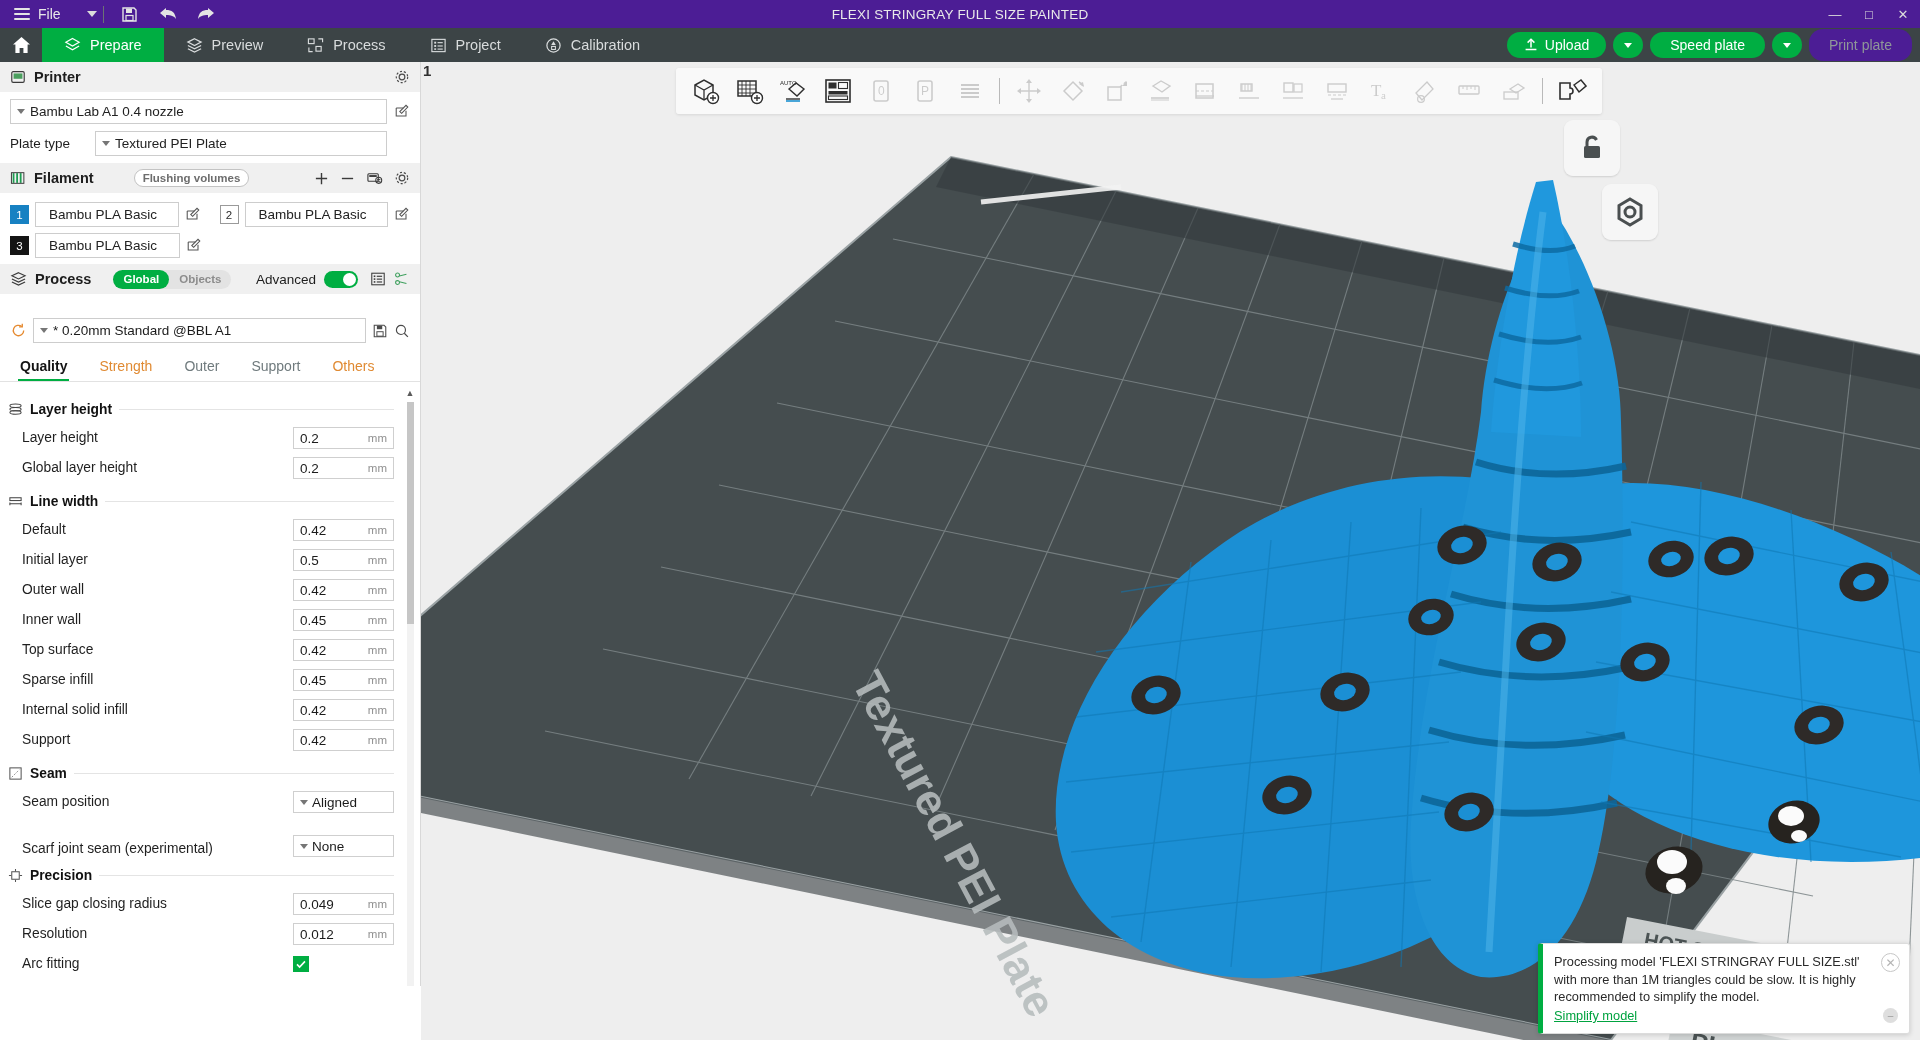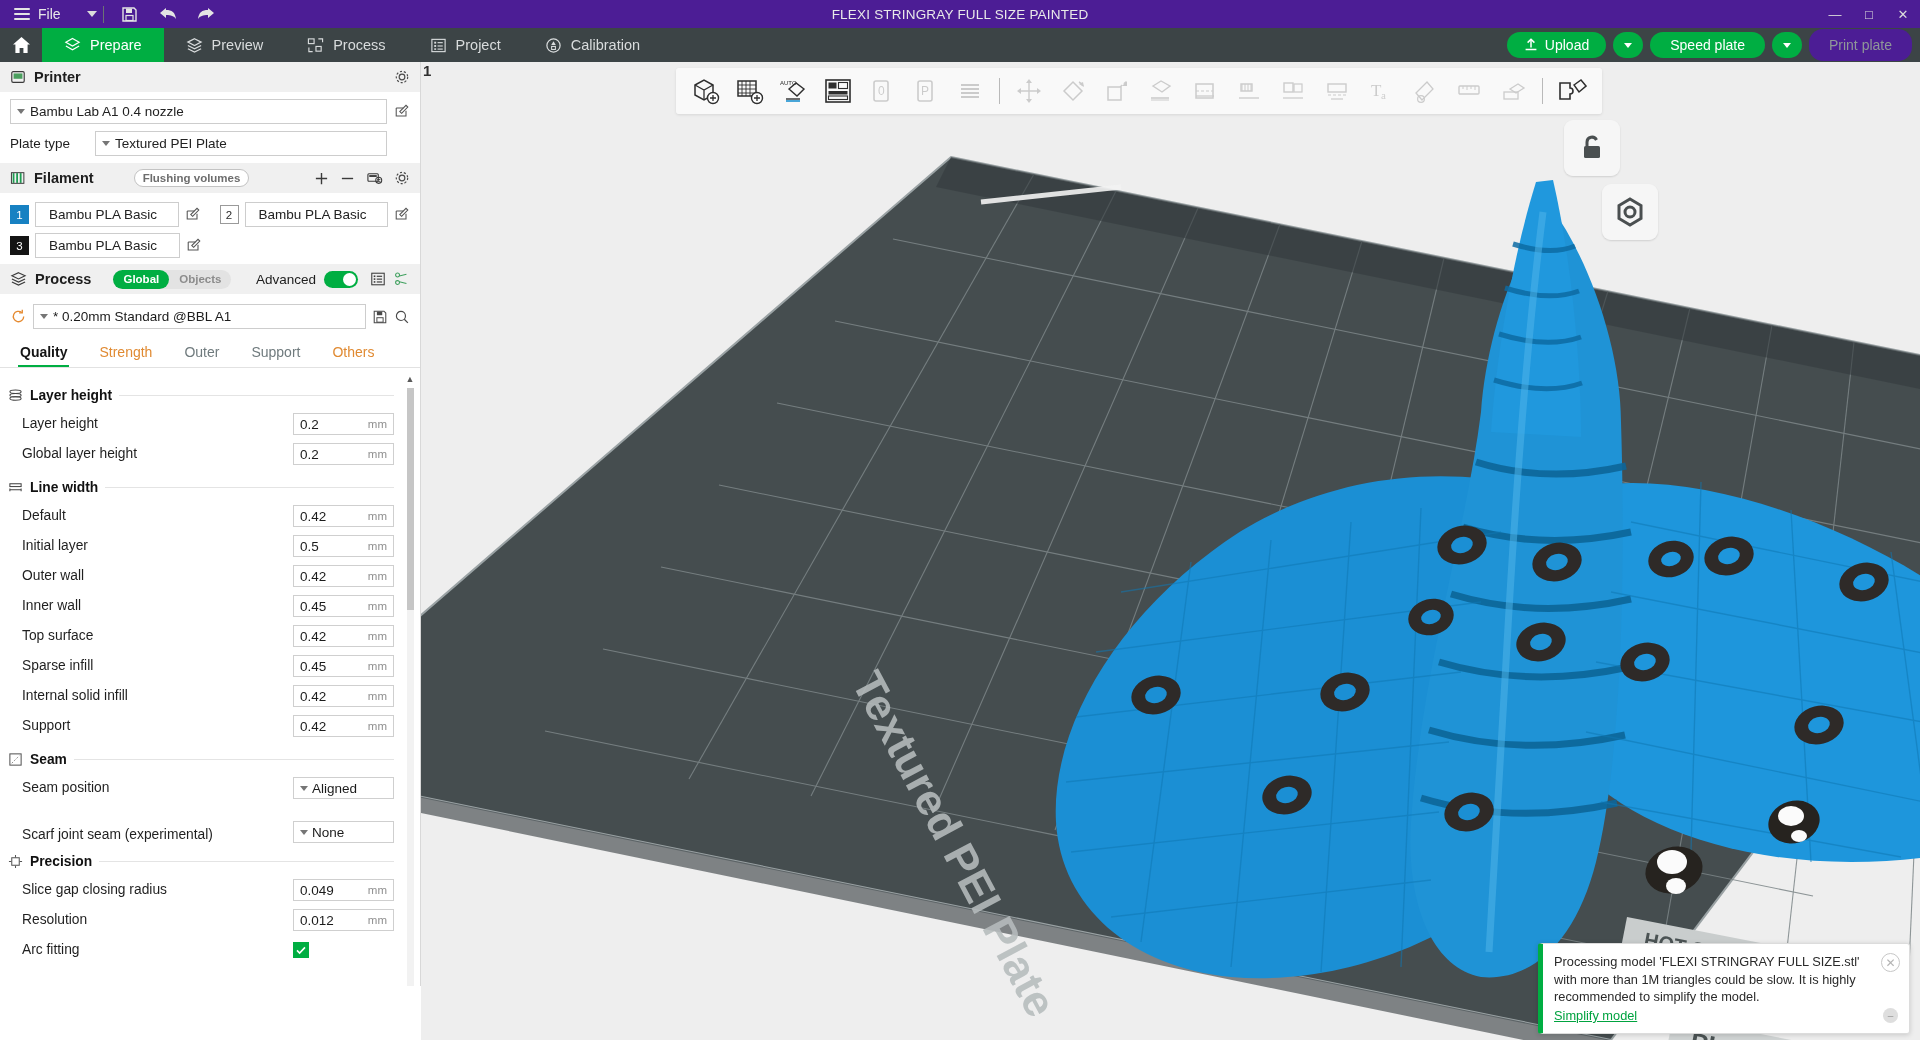--- a/index.html
+++ b/index.html
@@ -475,21 +475,21 @@
         </svg>
     </span>
     <span>
       <svg width="16" height="16" viewBox="0 0 18 18">
           <circle cx="4" cy="4.5" r="2.2" fill="none" stroke="#3fa05e" stroke-width="1.2"></circle>
           <circle cx="4" cy="13" r="2.2" fill="none" stroke="#3fa05e" stroke-width="1.2"></circle>
           <path d="M6 5.6l8-2M6 12l8 2" stroke="#3fa05e" stroke-width="1.2" fill="none"></path>
         </svg>
     </span>
   </div>
-  <div class="sb-body" style="padding-top:6px">
+  <div class="sb-body" style="padding-top:20px">
     <div class="preset-row">
       <span>
         <svg width="17" height="17" viewBox="0 0 18 18">
             <path d="M14.5 9a5.5 5.5 0 1 1-2.1-4.3" fill="none" stroke="#e58a30" stroke-width="1.4"></path>
             <path d="M13 1.8v3.4h-3.4" fill="none" stroke="#e58a30" stroke-width="1.4"></path>
           </svg>
       </span>
       <div class="preset-box">
         <span class="chev"></span>
         <span>* 0.20mm Standard @BBL A1</span>

